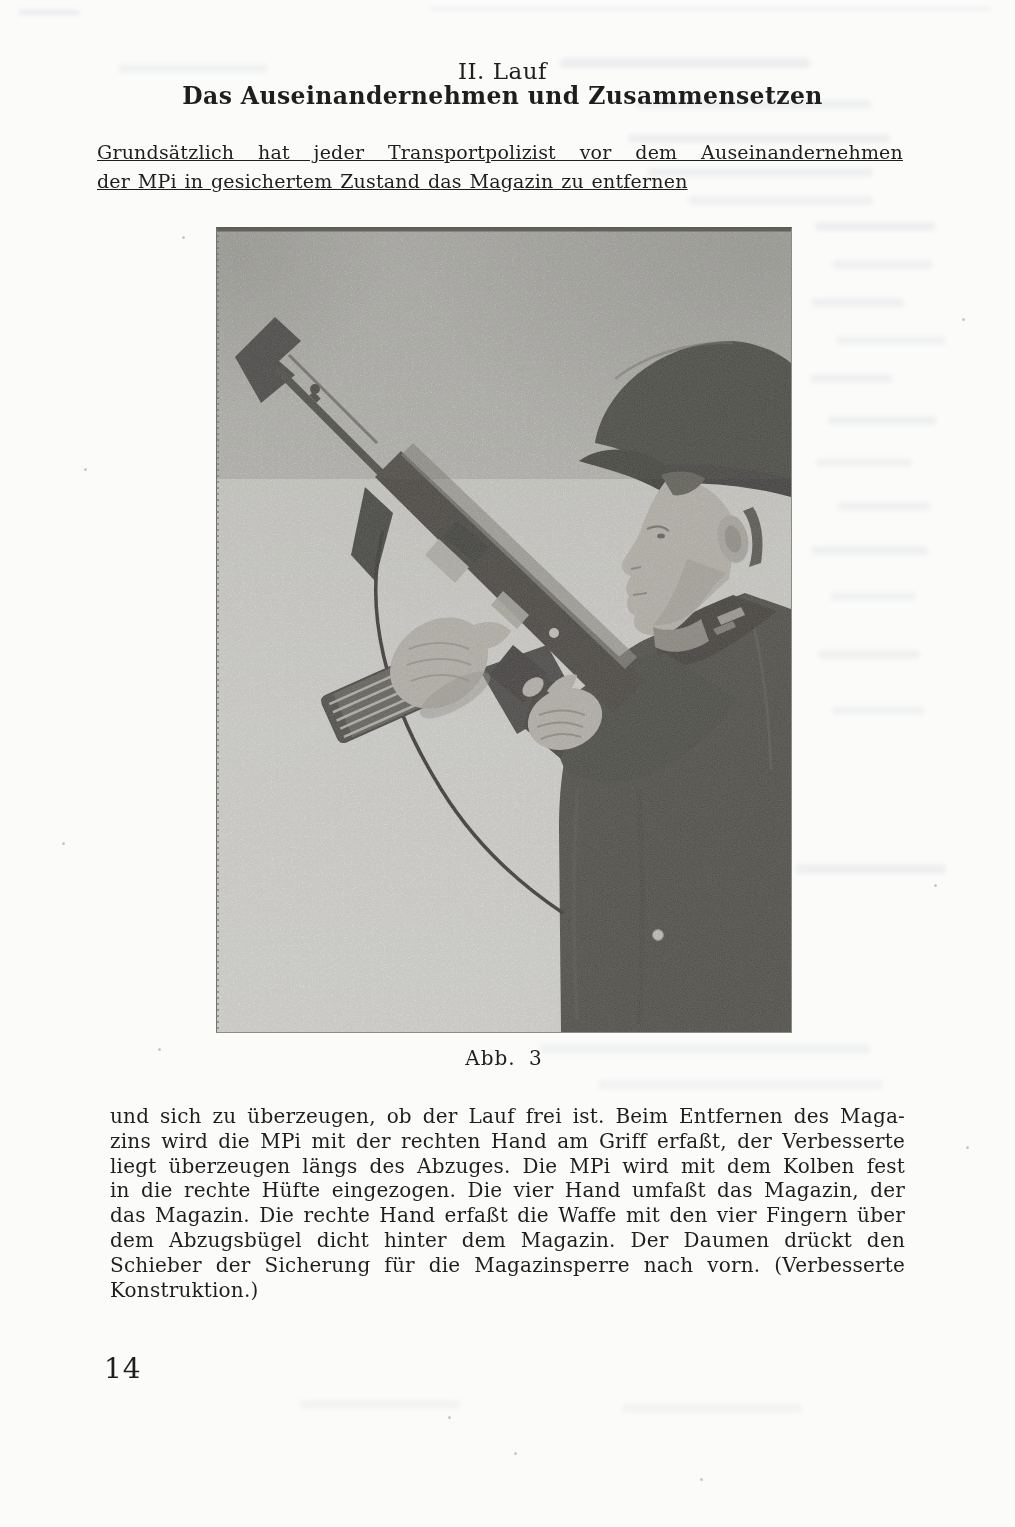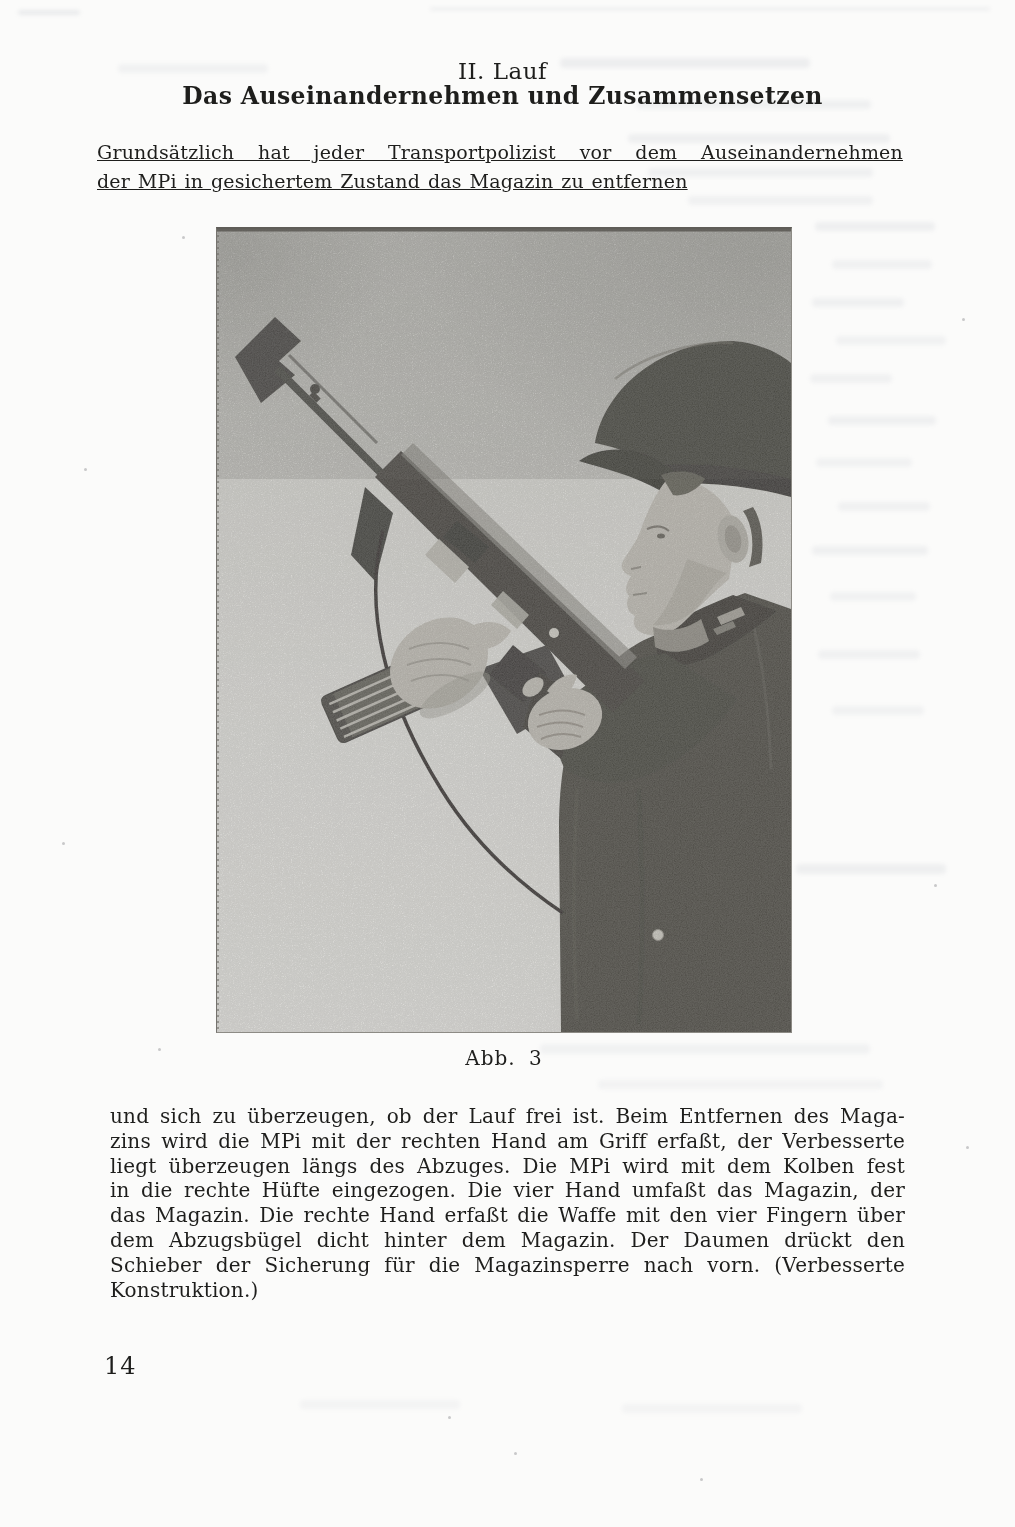--- a/index.html
+++ b/index.html
@@ -47,21 +47,21 @@
     box-sizing:content-box;
     background:#eceae6;
   }
   .photo svg{display:block;}
   .caption{
     position:absolute;left:216px;top:1046px;width:576px;
     text-align:center;font-size:20px;letter-spacing:1px;word-spacing:6px;
   }
   .pagenum{
     position:absolute;left:104px;top:1352px;
-    font-size:24px;letter-spacing:1px;
+    font-size:28px;letter-spacing:1px;
   }
   
   .ghost{
     position:absolute;background:#9aa0ae;border-radius:4px;
     filter:blur(2px);pointer-events:none;
   }
   .speck{
     position:absolute;width:3px;height:3px;border-radius:50%;
     background:#55555a;opacity:.3;filter:blur(.5px);pointer-events:none;
   }

